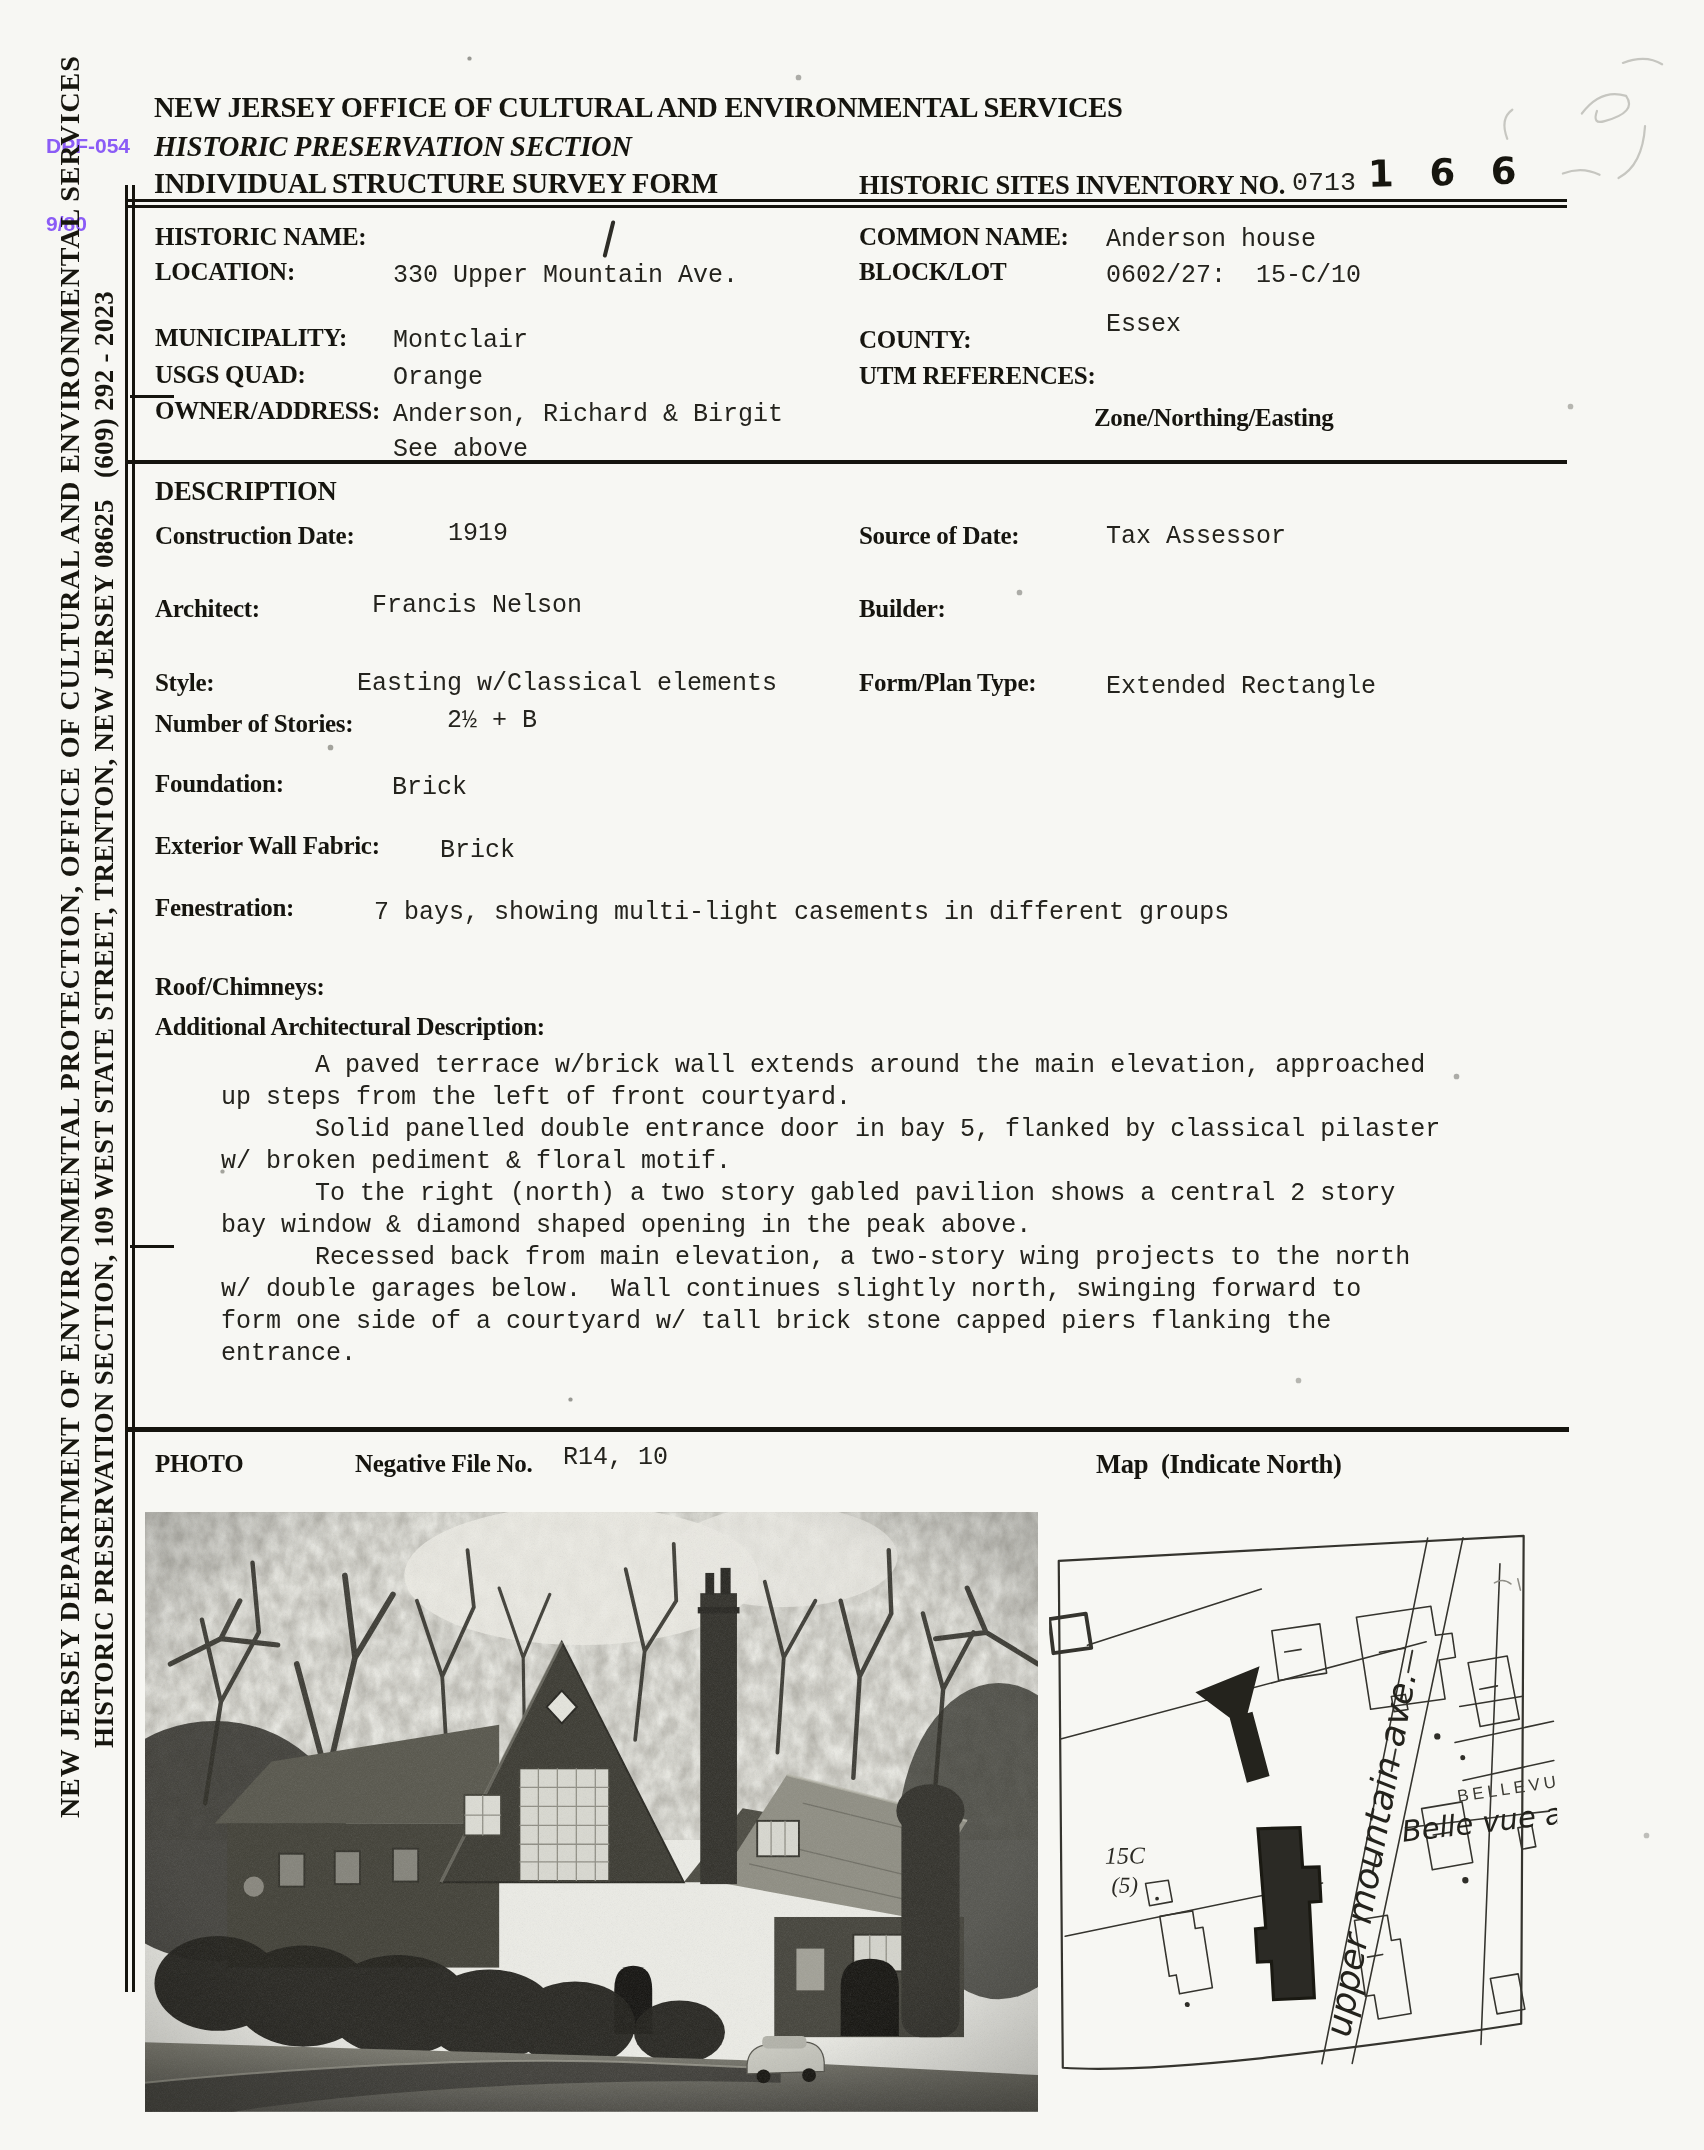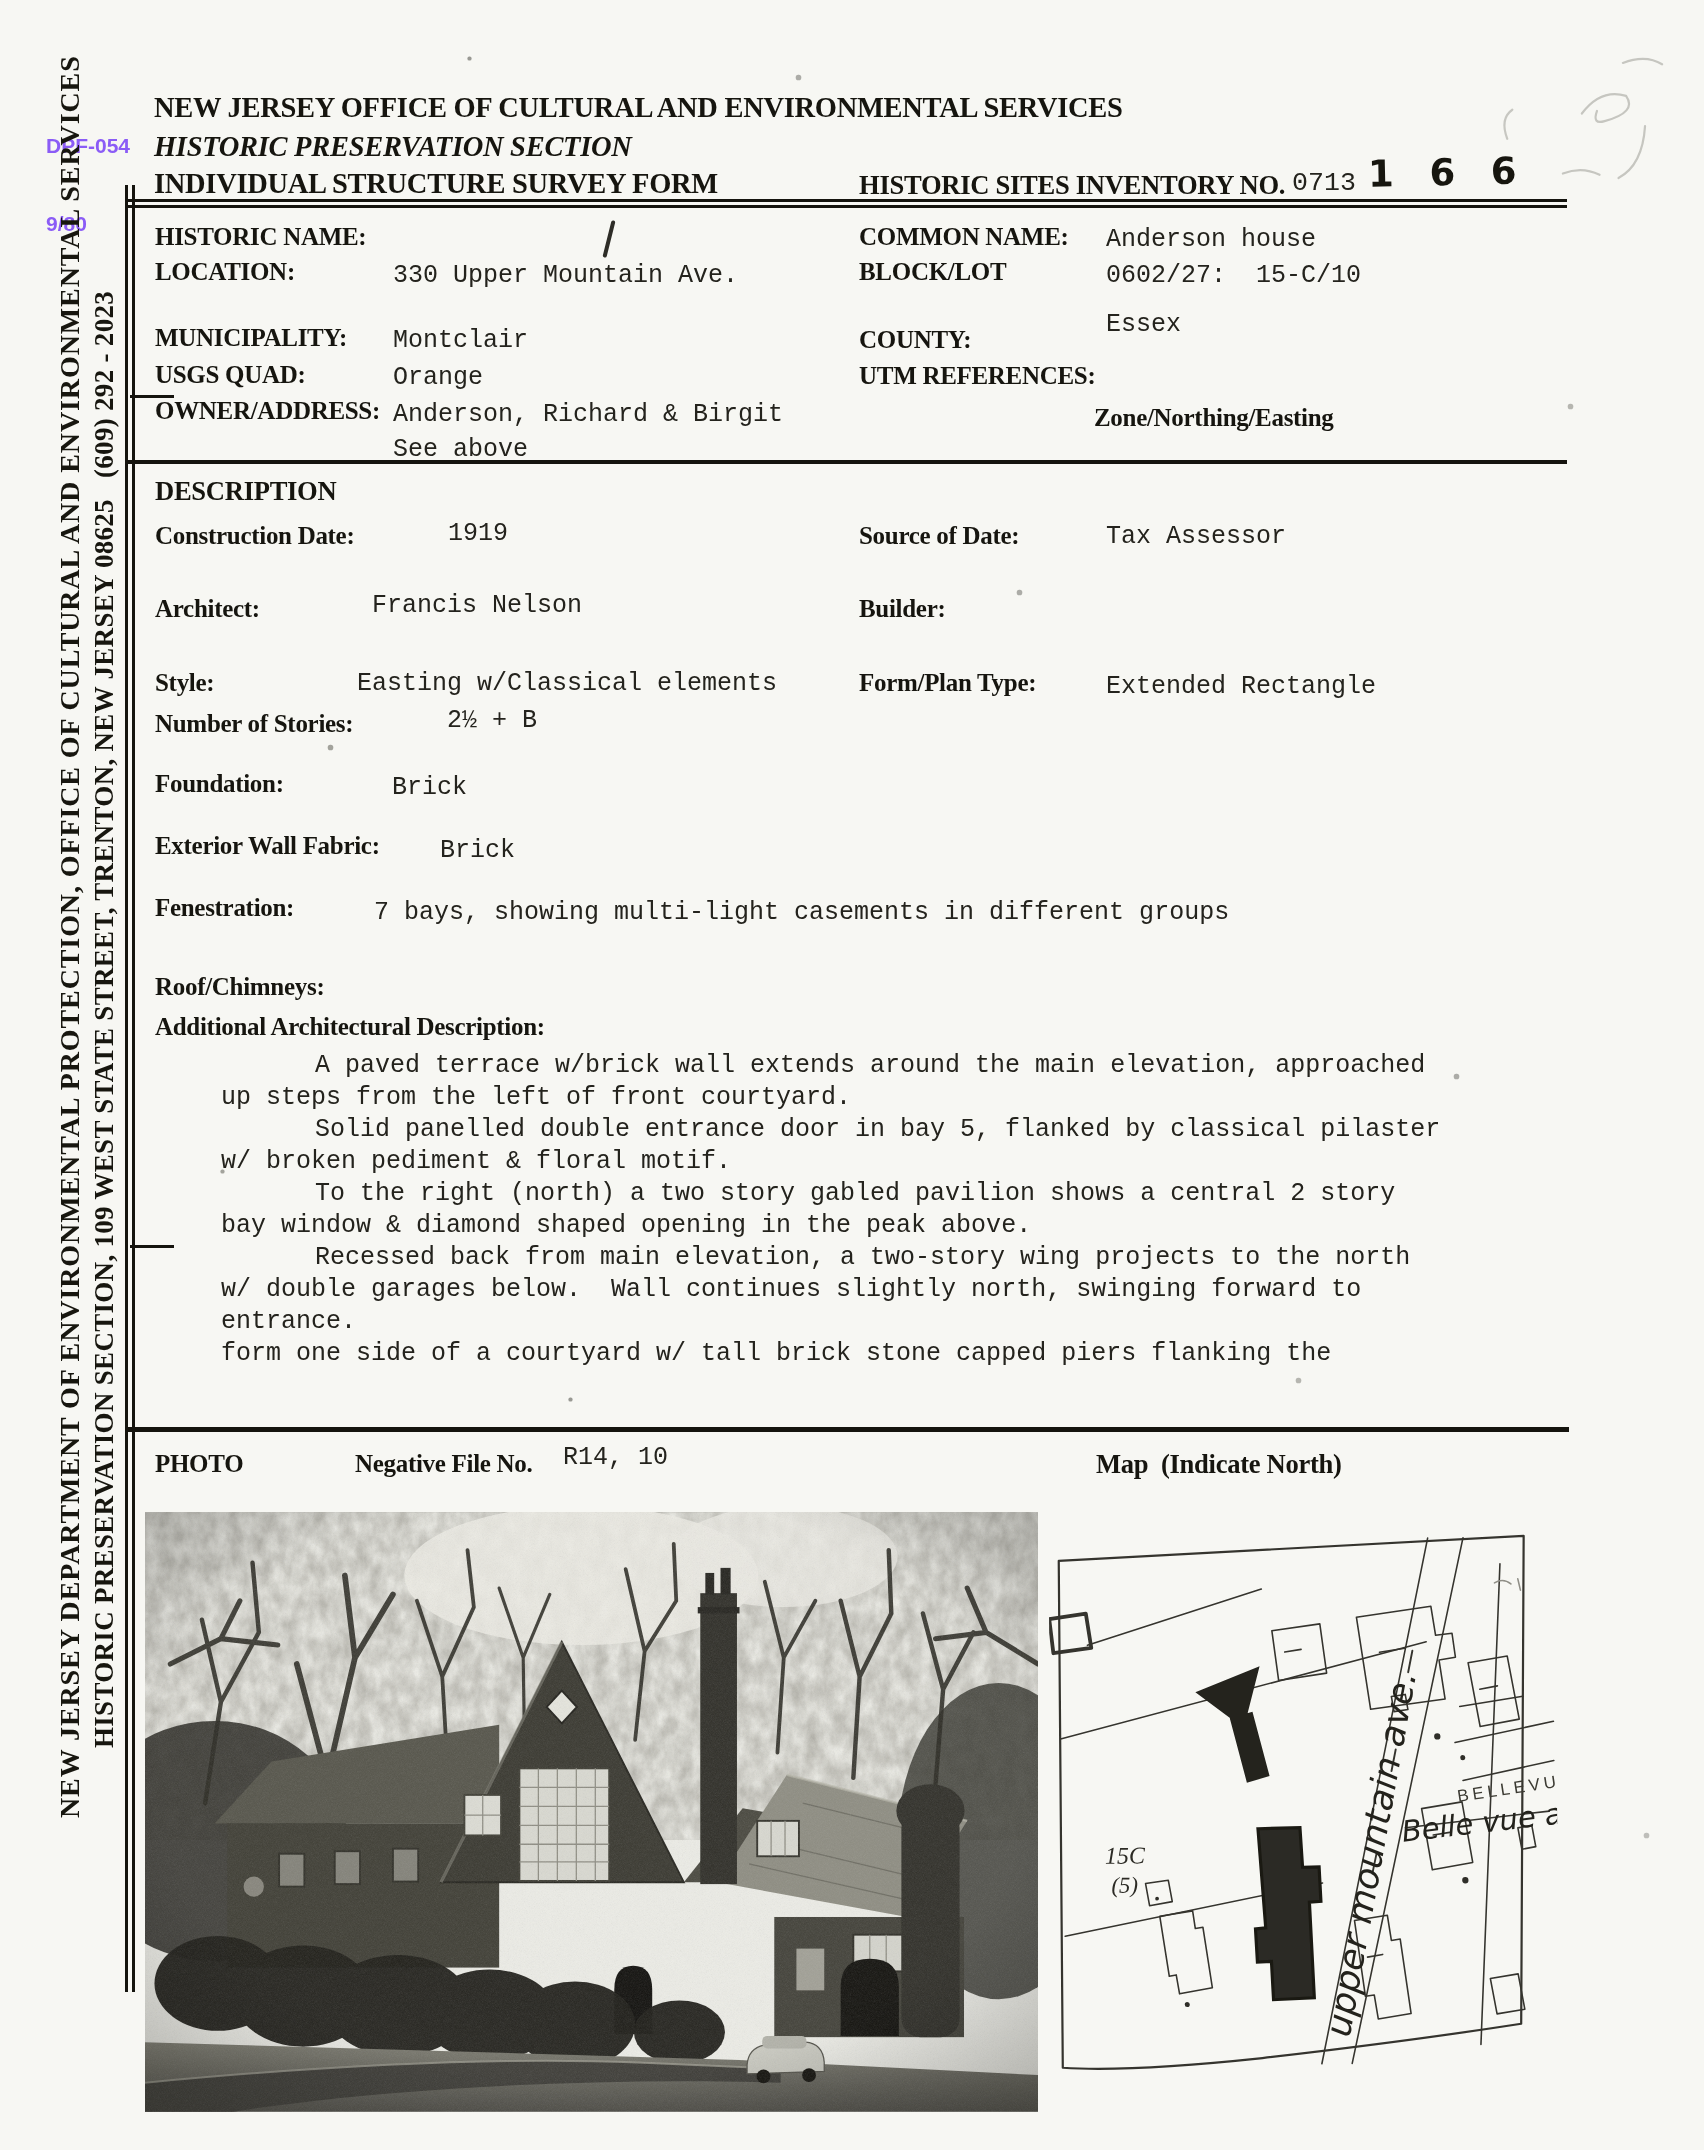--- a/index.html
+++ b/index.html
@@ -154,22 +154,22 @@
 
   <div class="abs desc-lines" style="left:221px;top:1051px;">
     <div class="ind">A paved terrace w/brick wall extends around the main elevation, approached</div>
     <div>up steps from the left of front courtyard.</div>
     <div class="ind">Solid panelled double entrance door in bay 5, flanked by classical pilaster</div>
     <div>w/ broken pediment &amp; floral motif.</div>
     <div class="ind">To the right (north) a two story gabled pavilion shows a central 2 story</div>
     <div>bay window &amp; diamond shaped opening in the peak above.</div>
     <div class="ind">Recessed back from main elevation, a two-story wing projects to the north</div>
     <div>w/ double garages below.  Wall continues slightly north, swinging forward to</div>
+    <div>form one side of a courtyard w/ tall brick stone capped piers flanking the</div>
     <div>entrance.</div>
-    <div>form one side of a courtyard w/ tall brick stone capped piers flanking the</div>
   </div>
 
   <div class="abs lbl" style="left:155px;top:1450px;">PHOTO</div>
   <div class="abs lbl" style="left:355px;top:1450px;">Negative File No.</div>
   <div class="abs mono" style="left:563px;top:1443px;">R14, 10</div>
   <div class="abs lbl inv" style="left:1096px;top:1449px;">Map  (Indicate North)</div>
 
   <svg class="abs" style="left:145px;top:1512px;" width="893" height="600" viewBox="0 0 1412 948">
     <defs>
       <linearGradient id="lg" x1="0" y1="0" x2="0" y2="1">

